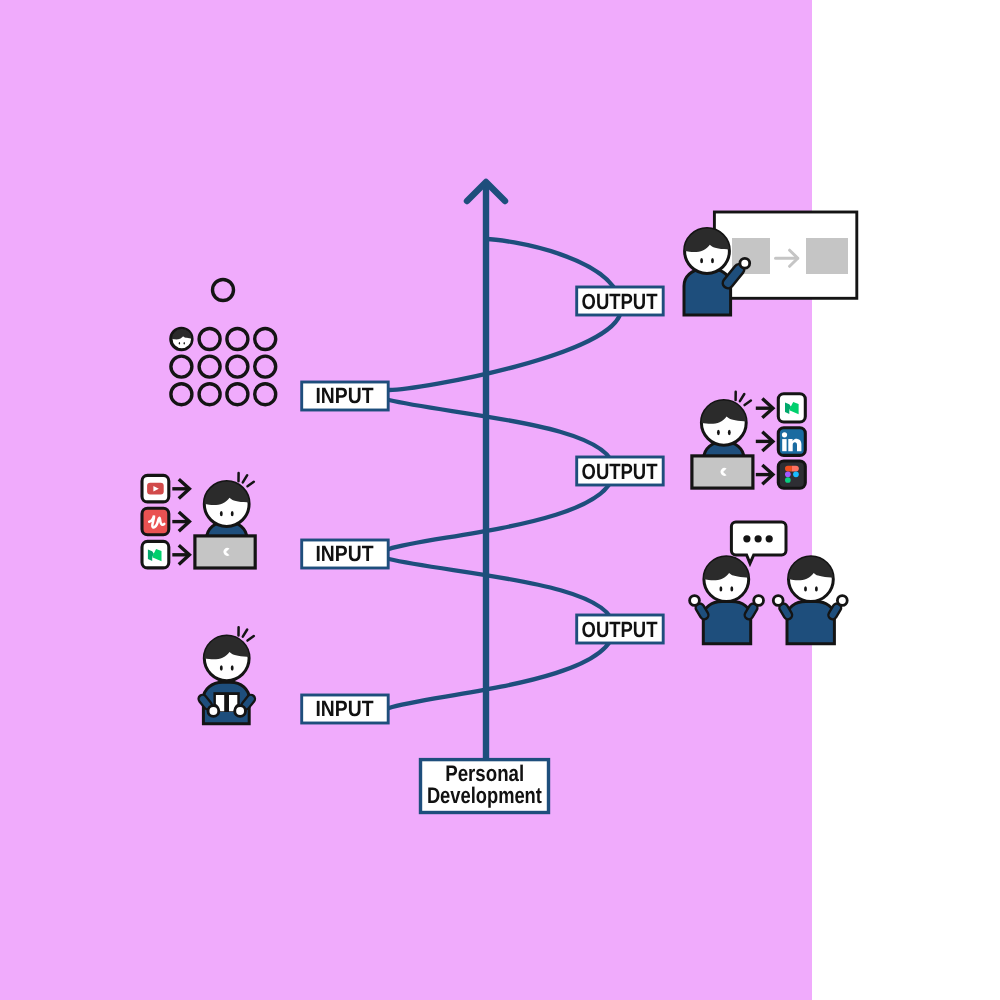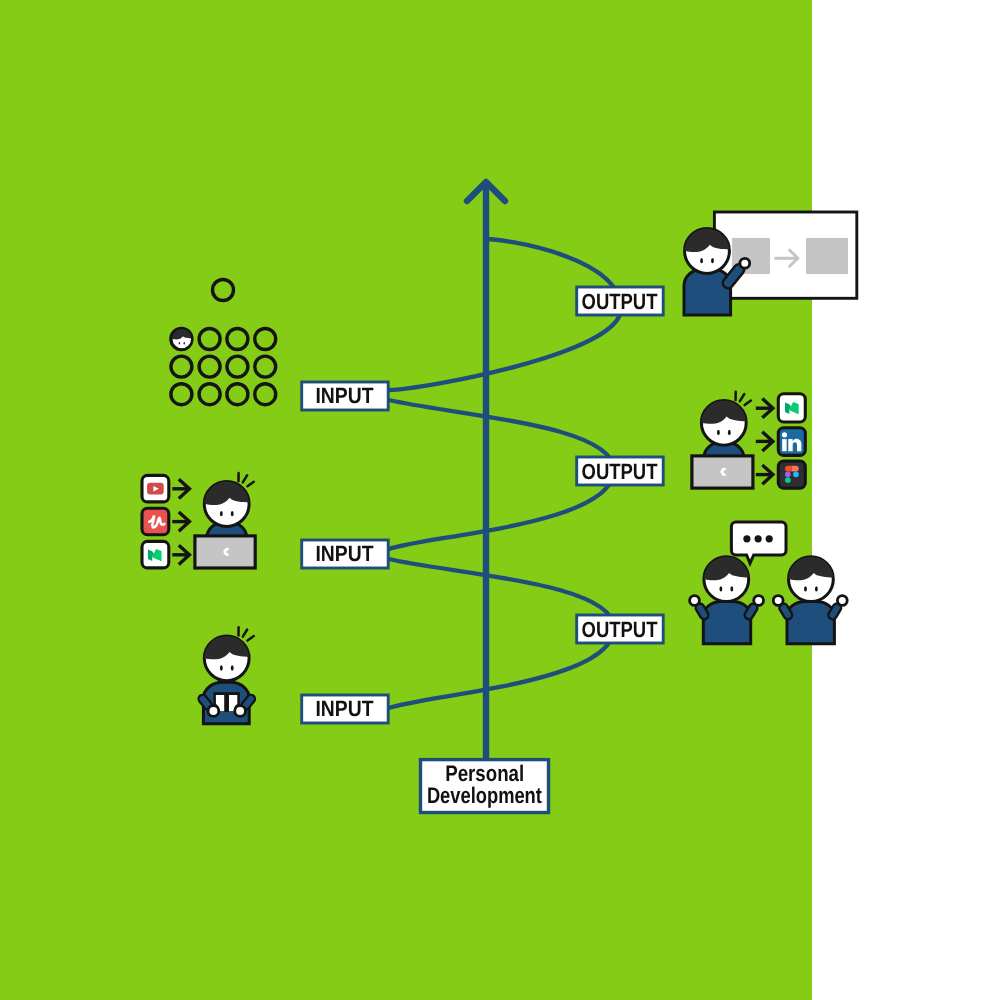--- a/index.html
+++ b/index.html
@@ -1,18 +1,18 @@
 <!DOCTYPE html>
 <html><head>
 <meta charset="utf-8">
 <title>Personal Development Spiral</title>
 <style>
   html,body{margin:0;padding:0;background:#ffffff;}
   body{width:1000px;height:1000px;overflow:hidden;font-family:"Liberation Sans",sans-serif;}
-  #stage{position:relative;width:812px;height:1000px;background:#84cc16;}
+  #stage{position:relative;width:812px;height:1000px;background:#f0abfc;}
   svg{display:block;position:absolute;left:0;top:0;}
   .boxtxt{font-family:"Liberation Sans",sans-serif;font-weight:bold;fill:#111111;}
   svg text{-webkit-font-smoothing:antialiased;text-rendering:geometricPrecision;}
 </style>
 </head>
 <body>
 
 <div id="stage">
 
   <svg id="main" width="1000" height="1000" viewBox="0 0 1000 1000">

